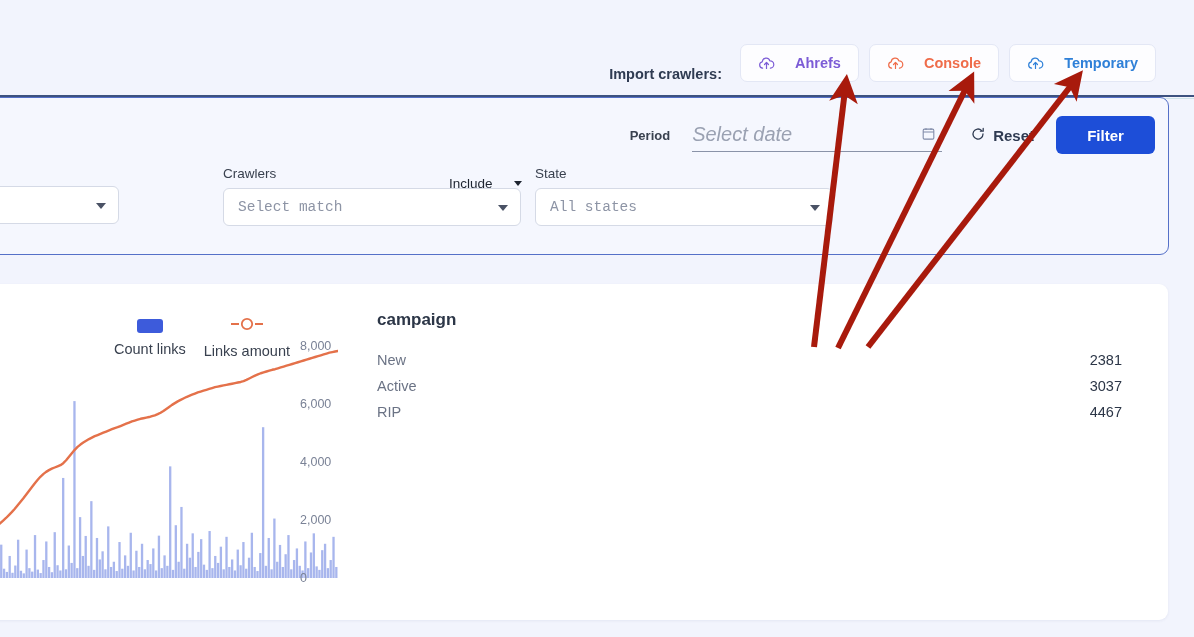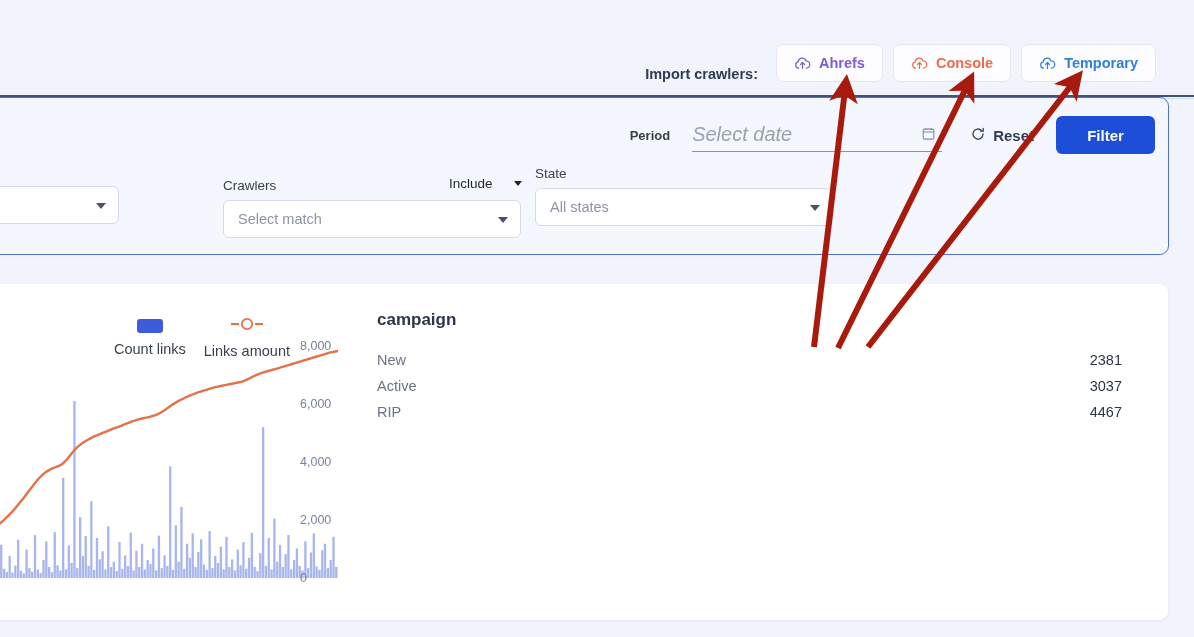--- a/index.html
+++ b/index.html
@@ -18,21 +18,21 @@
   }
   .import-inner {
     position: absolute; right: 38px; top: 44px;
     display: flex; align-items: flex-end; gap: 10px;
   }
   .import-label {
     font-size: 14.5px; color: #2f3b52; font-weight: 600;
     margin-right: 8px; white-space: nowrap;
   }
   .import-btn {
-    display: flex; align-items: center; gap: 8px;
+    display: flex; align-items: center; gap: 20px;
     height: 38px; padding: 0 17px;
     background: #fdfdff;
     border: 1px solid #e3e7f5;
     border-radius: 7px;
     font-size: 14.5px; font-weight: 600;
     cursor: pointer; white-space: nowrap;
   }
   .import-btn svg { display: block; }
   .btn-ahrefs   { color: #7c5cd6; }
   .btn-console  { color: #ef6c4a; }
@@ -88,21 +88,21 @@
   }
   .field { position: absolute; }
   .field-label {
     font-size: 13.5px; color: #39414f; margin-bottom: 7px; display: block;
   }
   .select-box {
     position: relative; height: 38px;
     background: #ffffff; border: 1px solid #d5dae6; border-radius: 6px;
     display: flex; align-items: center; padding: 0 30px 0 14px;
   }
-  .select-value { font-size: 14.5px; color: #8d94a5; }
+  .select-value { font-size: 14.5px; color: #8d94a5; font-family: Liberation Mono, monospace; }
   .caret {
     position: absolute; right: 12px; top: 50%;
     width: 0; height: 0; margin-top: -2px;
     border-left: 5px solid transparent;
     border-right: 5px solid transparent;
     border-top: 6px solid #4a5265;
   }
   .include-toggle {
     position: absolute; left: 460px; top: 10px;
     display: flex; align-items: center; gap: 21px;
@@ -234,21 +234,21 @@
 
     <div class="fields-row">
 
       <div class="field" style="left:-100px; top:20px; width:230px;">
         <div class="select-box">
 
           <span class="caret"></span>
         </div>
       </div>
 
-      <div class="field" style="left:234px; top:12px; width:298px;">
+      <div class="field" style="left:234px; top:0; width:298px;">
         <span class="field-label">Crawlers</span>
         <div class="select-box">
           <span class="select-value">Select match</span>
           <span class="caret"></span>
         </div>
       </div>
 
       <div class="include-toggle">
         <span>Include</span>
         <span class="caret-sm"></span>

